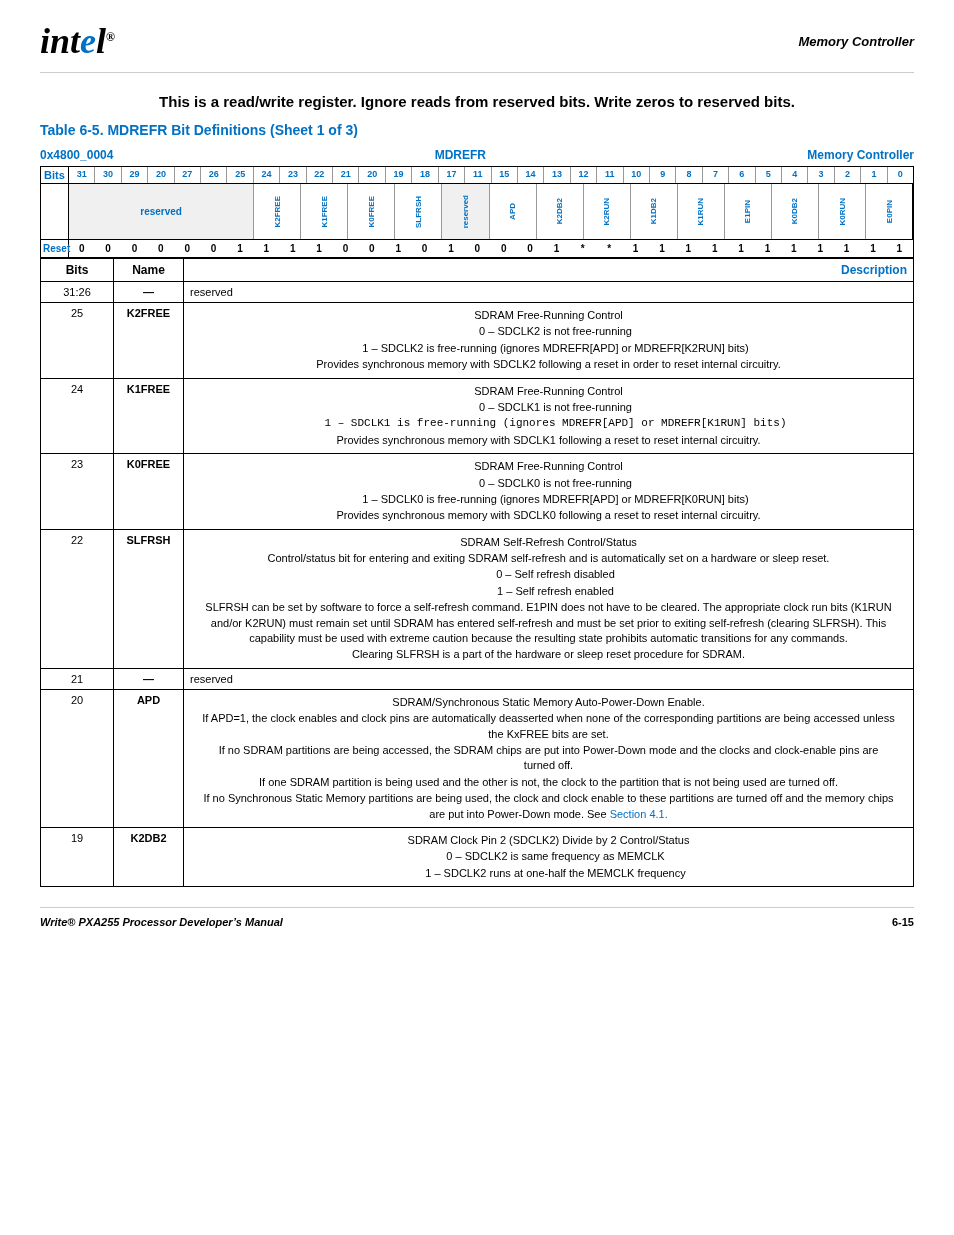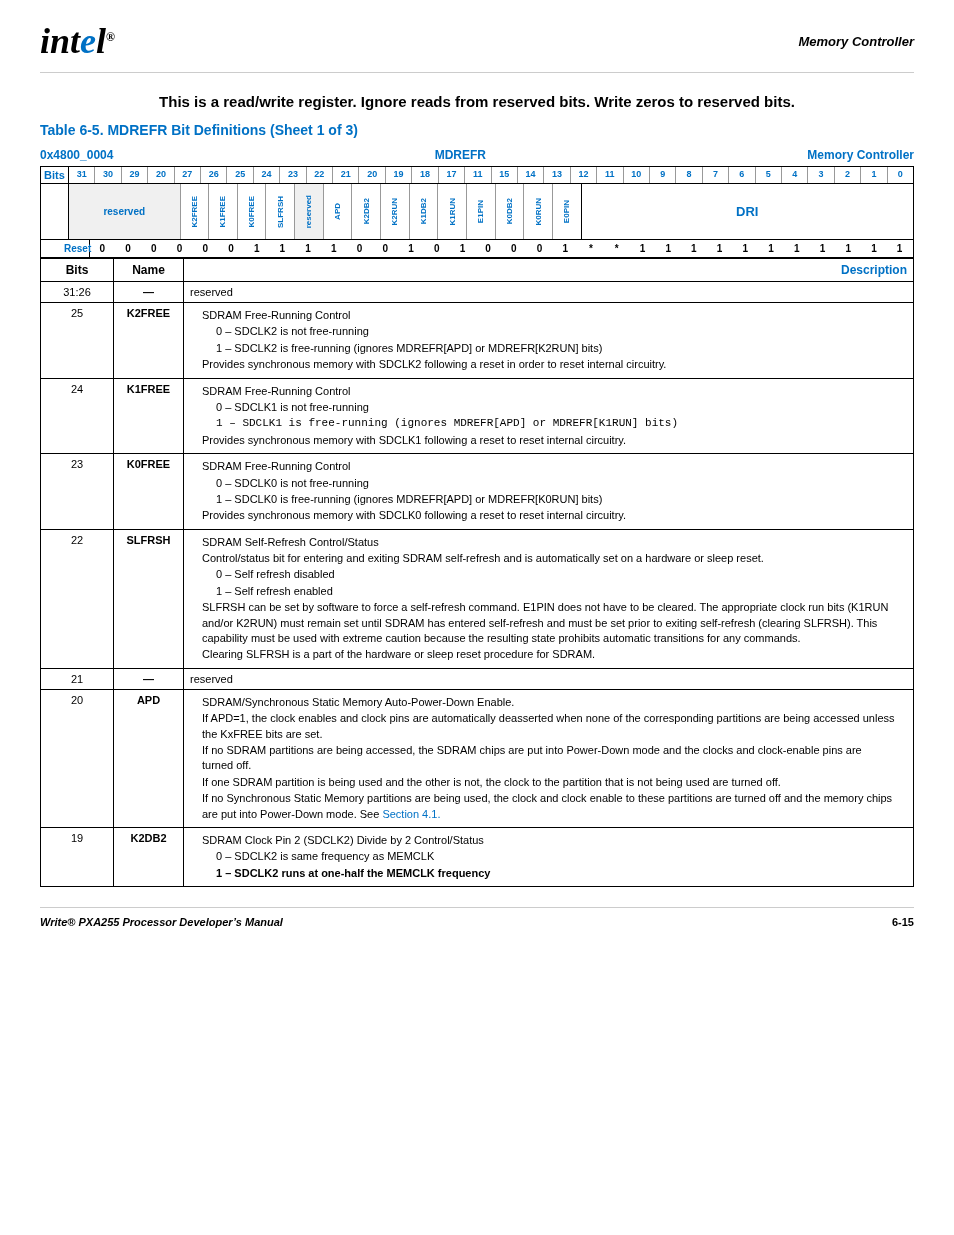--- a/index.html
+++ b/index.html
@@ -140,21 +140,20 @@
       width: 28px;
       min-width: 28px;
       display: flex;
       align-items: center;
       justify-content: flex-start;
       font-size: 10px;
       font-weight: bold;
       color: #0071c5;
       border-right: 1px solid #000;
       padding-left: 2px;
-      margin-left: 21px;
     }
     .reset-values-row {
       display: flex;
       flex: 1;
     }
     .rv-cell {
       flex: 1;
       text-align: center;
       font-size: 10px;
       font-weight: bold;
@@ -200,21 +199,21 @@
     .footer {
       display: flex;
       justify-content: space-between;
       margin-top: 20px;
       border-top: 1px solid #ccc;
       padding-top: 8px;
       font-size: 11px;
     }
     .footer-left { font-style: italic; font-weight: bold; }
     .footer-right { font-weight: bold; }
-    p.desc-p { margin: 1px 12px; line-height: 1.4; }
+    p.desc-p { margin: 1px 12px; line-height: 1.4; text-align: center; }
   </style>
 </head>
 <body>
 
 <div class="header">
   <div class="logo">
     <span style="font-style:italic;font-weight:bold;font-size:36px;font-family:'Times New Roman',serif;">int</span><span style="font-style:italic;font-weight:bold;font-size:36px;font-family:'Times New Roman',serif;color:#0071c5;">e</span><span style="font-style:italic;font-weight:bold;font-size:36px;font-family:'Times New Roman',serif;">l</span><span style="font-size:12px;vertical-align:super;font-style:normal;">®</span>
   </div>
   <div class="header-right">Memory Controller</div>
 </div>
@@ -329,23 +328,20 @@
       </div>
 
       <div class="rf-cell" style="flex:1;">
         <span class="rotated-text">K0RUN</span>
       </div>
 
       <div class="rf-cell" style="flex:1;border-right:1px solid #000;">
         <span class="rotated-text">E0PIN</span>
       </div>
 
-      <div class="rf-cell dri-span" style="flex:12;border-right:none;">
-        <span style="font-weight:bold;color:#0071c5;font-size:13px;">DRI</span>
-      </div>
     </div>
   </div>
 
   <div class="reset-row">
     <div class="reset-label-col">Reset</div>
     <div class="reset-values-row">
 
     <div class="rv-cell">0</div>
         <div class="rv-cell">0</div>
         <div class="rv-cell">0</div>
@@ -454,21 +450,21 @@
           <p class="desc-p">If one SDRAM partition is being used and the other is not, the clock to the partition that is not being used are turned off.</p>
           <p class="desc-p">If no Synchronous Static Memory partitions are being used, the clock and clock enable to these partitions are turned off and the memory chips are put into Power-Down mode. See <span class="link-text">Section 4.1.</span></p>
         </td>
       </tr>
       <tr>
         <td class="bits-col">19</td>
         <td class="name-col">K2DB2</td>
         <td class="desc-col">
           <p class="desc-p" style="font-weight: normal;">SDRAM Clock Pin 2 (SDCLK2) Divide by 2 Control/Status</p>
           <p class="desc-p" style="padding-left: 14px;">0 –  SDCLK2 is same frequency as MEMCLK</p>
-          <p class="desc-p" style="padding-left: 14px; font-weight: bold;">1 –  SDCLK2 runs at one-half the MEMCLK frequency</p>
+          <p class="desc-p" style="padding-left: 14px;">1 –  SDCLK2 runs at one-half the MEMCLK frequency</p>
         </td>
       </tr>
     </tbody>
 </table>
 
 <div class="footer">
   <div class="footer-left">Write® PXA255 Processor Developer’s Manual</div>
   <div class="footer-right">6-15</div>
 </div>
 

